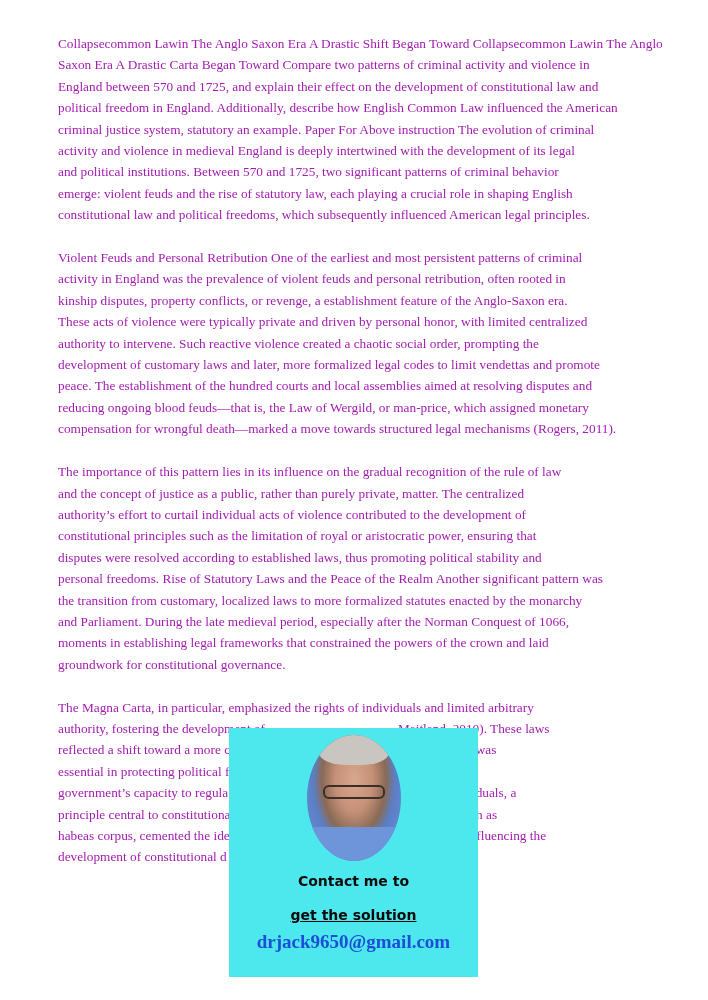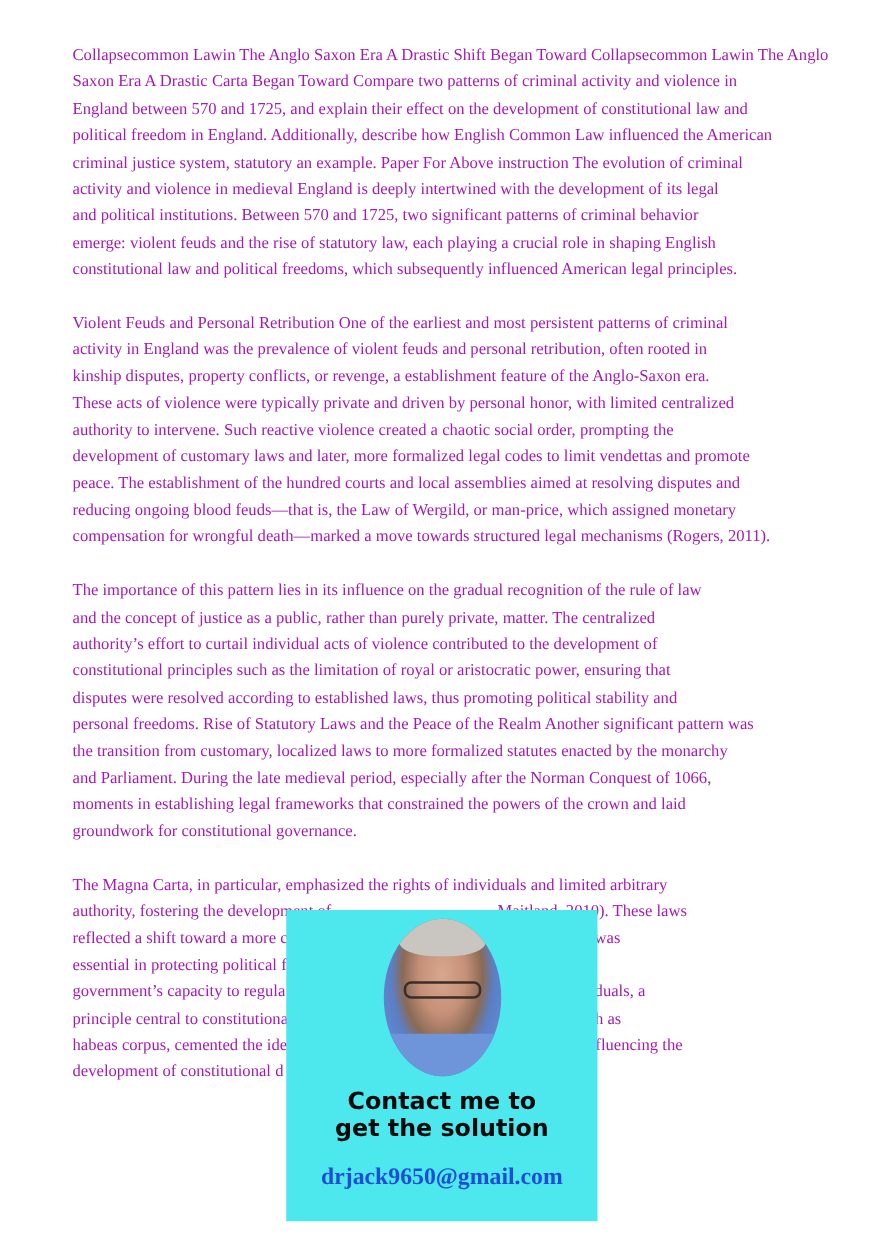--- a/index.html
+++ b/index.html
@@ -29,24 +29,24 @@
       position: absolute; left: 16px; top: 50px; width: 62px; height: 14px;
       border: 2px solid #3a2e2a; border-radius: 6px; box-sizing: border-box;
     }
     .avatar .shirt {
       position: absolute; left: 0; top: 92px; width: 94px; height: 40px;
       background: #6e95d9;
     }
     .promo-title {
       position: absolute; left: 0; width: 249px; text-align: center;
       font-family: "DejaVu Sans", "Liberation Sans", sans-serif;
-      font-weight: bold; font-size: 19px; color: #0a0a0a; line-height: 30px;
+      font-weight: bold; font-size: 14px; color: #0a0a0a; line-height: 30px;
     }
     .promo-title.l1 { top: 138px; }
-    .promo-title.l2 { top: 160px; }
+    .promo-title.l2 { top: 172px; text-decoration: underline; }
     .promo-email {
       position: absolute; left: 0; top: 203px; width: 249px; text-align: center;
       font-family: "Liberation Serif", "DejaVu Serif", serif;
       font-weight: bold; font-size: 19px; color: #1d4ed8;
     }
   </style>
 </head>
 <body>
 
 <div class="page">

